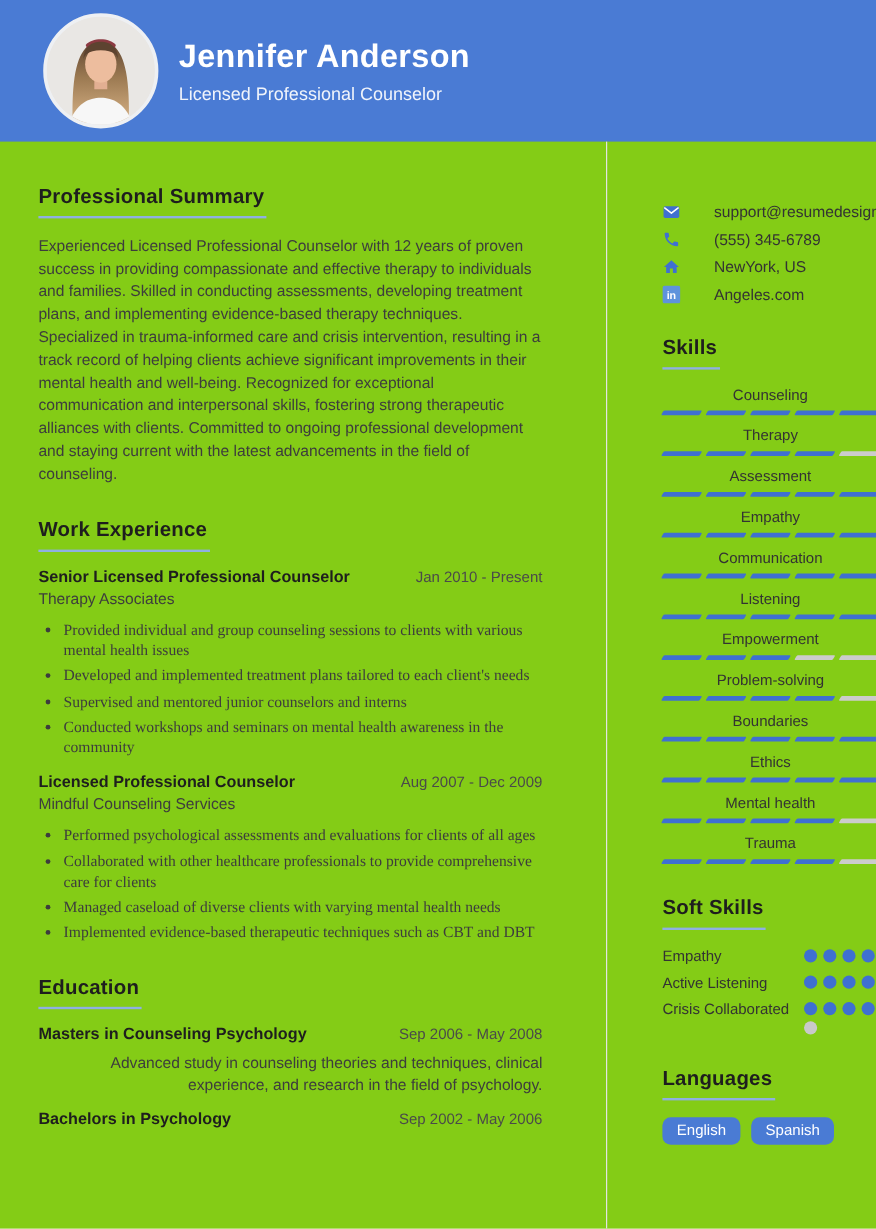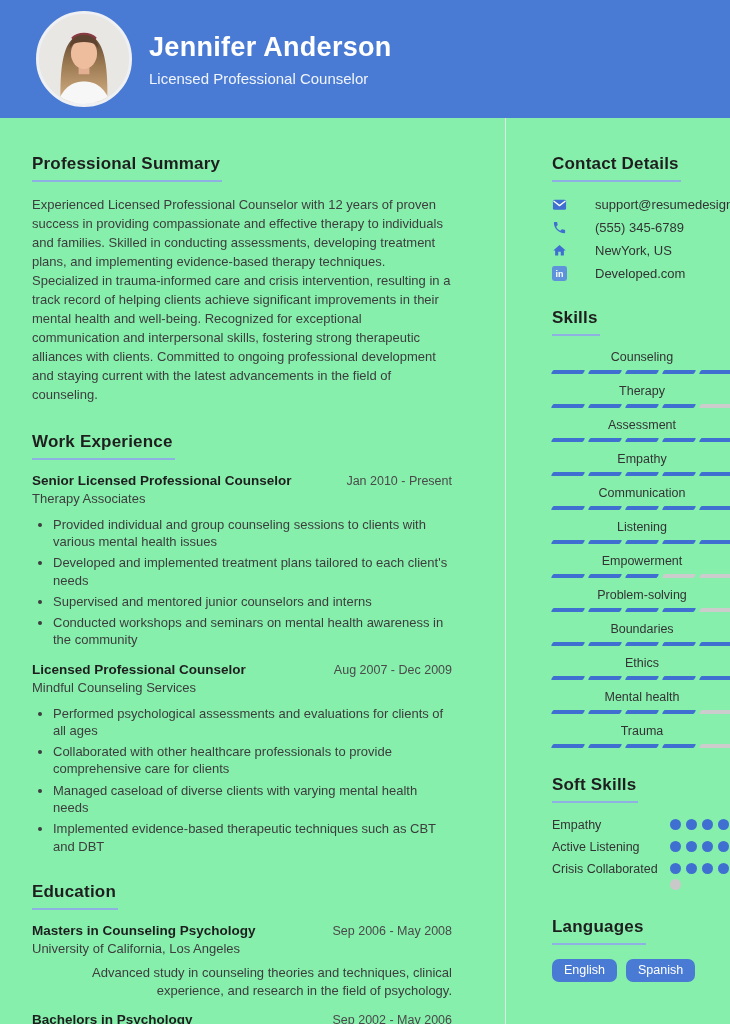--- a/index.html
+++ b/index.html
@@ -7,21 +7,21 @@
     --accent:#3f70d1;
     --heading-underline:#8fb0e2;
     --bar-empty:#cccccc;
     --dot-empty:#c9c9c9;
     --pill-bg:#4a7bd4;
     --divider:#e3e3e3;
   }
   *{box-sizing:border-box;}
   html,body{margin:0;padding:0;background:#ffffff;}
   body{font-family:"Liberation Sans","DejaVu Sans",sans-serif;-webkit-font-smoothing:antialiased;}
-  .page{position:relative;width:730px;height:1024px;background:#86efac;overflow:hidden;}
+  .page{position:relative;width:730px;height:1024px;background:#84cc16;overflow:hidden;}
 
   
   .banner{height:118px;background:var(--header-bg);display:flex;align-items:center;padding-left:36px;}
   .avatar{width:96px;height:96px;border-radius:50%;border:3px solid #eef0f3;background:#e9e7e4;overflow:hidden;flex:none;}
   .avatar svg{display:block;width:100%;height:100%;}
   .id-block{margin-left:17px;color:#fff;}
   h1{margin:0;font-size:27px;font-weight:700;letter-spacing:.3px;color:#fff;}
   .subtitle{font-size:15px;margin-top:7px;color:#f0f4fb;font-weight:400;}
 
   
@@ -36,21 +36,21 @@
   
   .summary-text{margin:14px 0 0;font-size:13px;line-height:1.46;color:#3d3d3d;}
 
   
   .entries{margin-top:13px;}
   .job{margin-bottom:13px;}
   .job-head{display:flex;justify-content:space-between;align-items:baseline;}
   .job-title{font-size:13.5px;font-weight:700;color:#1e1e1e;}
   .job-dates{font-size:12.5px;color:#4a4a4a;white-space:nowrap;margin-left:12px;}
   .job-company{font-size:13px;color:#3d3d3d;margin-top:3px;}
-  .job-bullets{margin:10px 0 0;padding-left:21px;}
+  .job-bullets{margin:10px 0 0;padding-left:21px;font-family:Liberation Serif, serif;}
   .job-bullets li{font-size:13px;color:#3d3d3d;line-height:1.33;margin-bottom:4px;}
   .edu{margin-bottom:11px;}
   .edu-desc{font-size:13px;color:#3d3d3d;line-height:1.42;margin-top:8px;text-align:right;}
 
   
   .contact-list{margin-top:15px;}
   .contact-item{display:flex;align-items:center;margin-bottom:8px;}
   .cicon{width:33px;height:15px;margin-right:10px;flex:none;display:flex;}
   .cicon svg{width:15px;height:15px;}
   .ctext{font-size:13px;color:#333;}
@@ -146,39 +146,37 @@
       </section>
 
       <section>
         <h2>Education</h2>
         <div class="entries" id="edu">
             <div class="edu">
     <div class="job-head">
       <div class="job-title">Masters in Counseling Psychology</div>
       <div class="job-dates">Sep 2006 - May 2008</div>
     </div>
-    <div class="job-company">University of California, Los Angeles</div>
     <div class="edu-desc">Advanced study in counseling theories and techniques, clinical experience, and research in the field of psychology.</div>
   </div>
             <div class="edu">
     <div class="job-head">
       <div class="job-title">Bachelors in Psychology</div>
       <div class="job-dates">Sep 2002 - May 2006</div>
     </div>
 
   </div>
           </div>
       </section>
     </main>
 
     <div class="vdivider"></div>
 
     <aside class="sidebar">
       <section>
-        <h2>Contact Details</h2>
         <div class="contact-list" id="contacts">
             <div class="contact-item">
     <span class="cicon">
                 <svg viewBox="0 0 16 16">
                   <rect x="1" y="3" width="14" height="10.5" rx="1.6" fill="var(--accent)"></rect>
                   <path d="M2 4.6l6 4.6 6-4.6" stroke="#fff" stroke-width="1.4" fill="none" stroke-linecap="round" stroke-linejoin="round"></path>
                 </svg>
               </span>
     <span class="ctext">support@resumedesign.ai</span>
   </div>
@@ -198,21 +196,21 @@
               </span>
     <span class="ctext">NewYork, US</span>
   </div>
             <div class="contact-item">
     <span class="cicon">
                 <svg viewBox="0 0 16 16">
                   <rect width="16" height="16" rx="2.6" fill="#5e93dc"></rect>
                   <text x="8" y="12" font-size="9.5" font-weight="bold" fill="#fff" text-anchor="middle" font-family="Liberation Sans, DejaVu Sans, sans-serif">in</text>
                 </svg>
               </span>
-    <span class="ctext">Developed.com</span>
+    <span class="ctext">Angeles.com</span>
   </div>
           </div>
       </section>
 
       <section>
         <h2>Skills</h2>
         <div class="skill-list" id="skills">
             <div class="skill">
     <div class="skill-name">Counseling</div>
     <div class="skill-bar">

